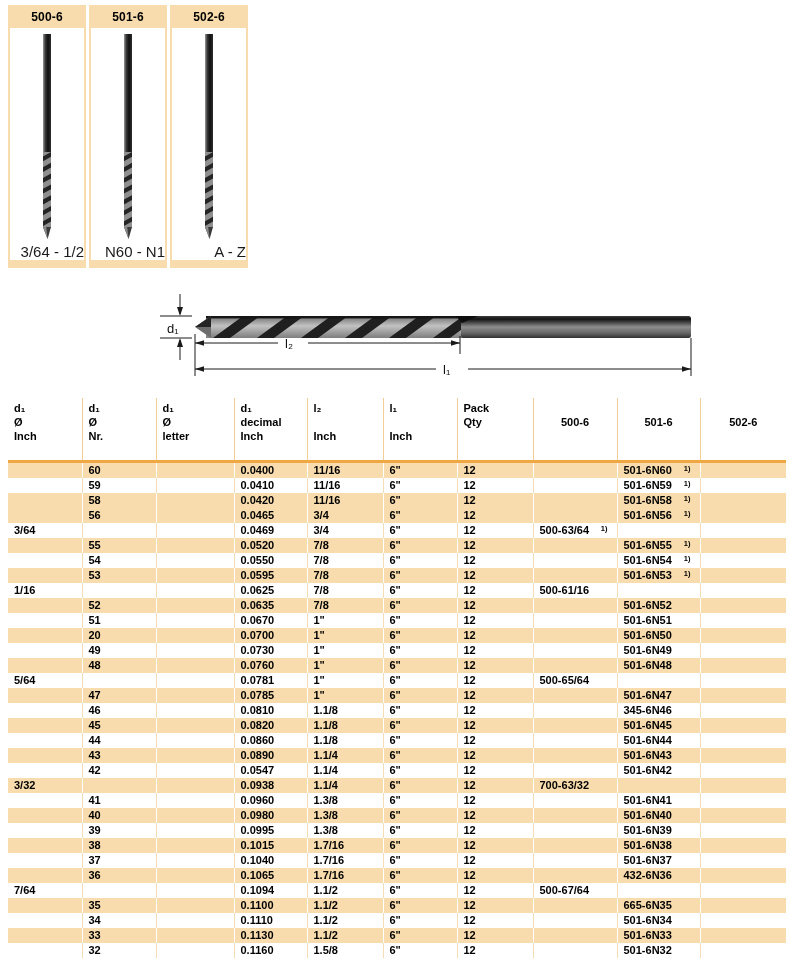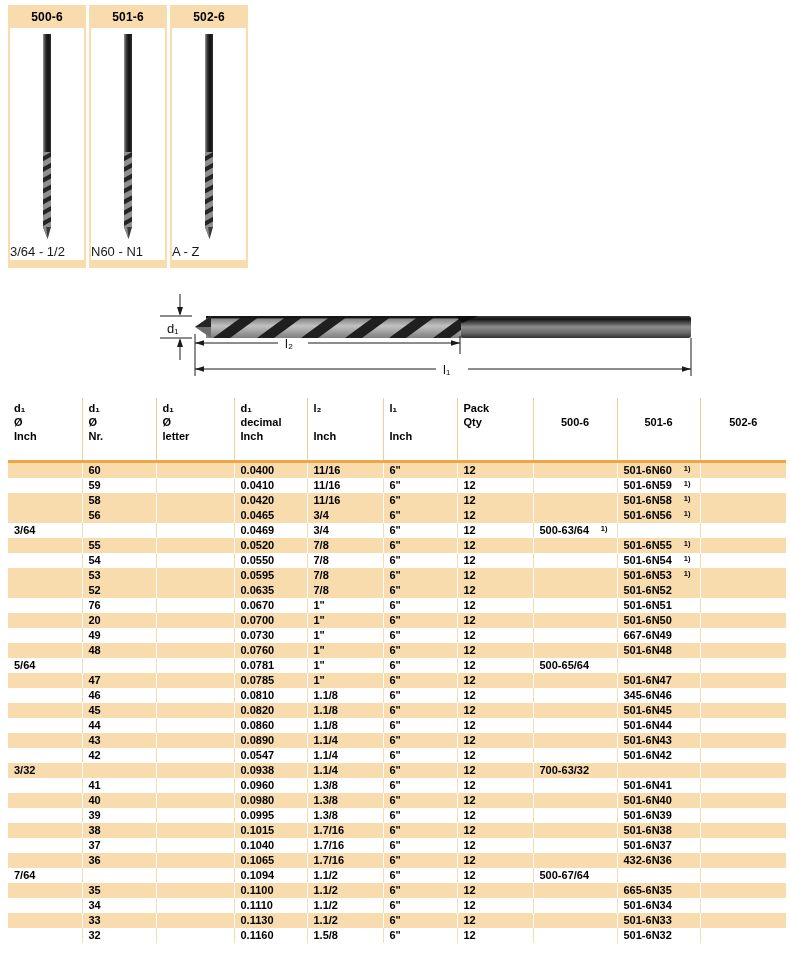--- a/index.html
+++ b/index.html
@@ -17,21 +17,21 @@
   .panel{
     width:78px;height:263px;box-sizing:border-box;background:#fff;
     border:2px solid var(--tan);border-bottom-width:8px;
     display:flex;flex-direction:column;
   }
   .panel-head{
     background:var(--tan);height:21px;line-height:21px;
     font-size:12px;font-weight:bold;text-align:center;letter-spacing:.2px;
   }
   .panel-img{flex:1;display:flex;align-items:center;justify-content:center;}
-  .panel-range{height:15px;line-height:13px;font-size:13px;text-align:left;color:#1a1a1a;}
+  .panel-range{height:15px;line-height:13px;font-size:15px;text-align:right;color:#1a1a1a;}
   
   .diagram{position:absolute;left:156px;top:290px;width:580px;height:102px;}
   
   table.spec{
     position:absolute;left:8px;top:398px;width:778px;
     border-collapse:collapse;table-layout:fixed;
   }
   table.spec th{
     font-size:11px;font-weight:bold;text-align:left;vertical-align:top;
     padding:3px 0 0 6px;height:45px;line-height:14px;white-space:pre-line;
@@ -325,35 +325,47 @@
         <td>53</td>
         <td></td>
         <td>0.0595</td>
         <td>7/8</td>
         <td>6"</td>
         <td>12</td>
         <td></td>
         <td>501-6N53<span class="sup">1)</span></td>
         <td></td>
       </tr>
+      <tr class="wh">
+        <td>1/16</td>
+        <td></td>
+        <td></td>
+        <td>0.0625</td>
+        <td>7/8</td>
+        <td>6"</td>
+        <td>12</td>
+        <td>500-61/16</td>
+        <td></td>
+        <td></td>
+      </tr>
       <tr class="or">
         <td></td>
         <td>52</td>
         <td></td>
         <td>0.0635</td>
         <td>7/8</td>
         <td>6"</td>
         <td>12</td>
         <td></td>
         <td>501-6N52</td>
         <td></td>
       </tr>
       <tr class="wh">
         <td></td>
-        <td>76</td>
+        <td>51</td>
         <td></td>
         <td>0.0670</td>
         <td>1"</td>
         <td>6"</td>
         <td>12</td>
         <td></td>
         <td>501-6N51</td>
         <td></td>
       </tr>
       <tr class="or">
@@ -370,21 +382,21 @@
       </tr>
       <tr class="wh">
         <td></td>
         <td>49</td>
         <td></td>
         <td>0.0730</td>
         <td>1"</td>
         <td>6"</td>
         <td>12</td>
         <td></td>
-        <td>667-6N49</td>
+        <td>501-6N49</td>
         <td></td>
       </tr>
       <tr class="or">
         <td></td>
         <td>48</td>
         <td></td>
         <td>0.0760</td>
         <td>1"</td>
         <td>6"</td>
         <td>12</td>

